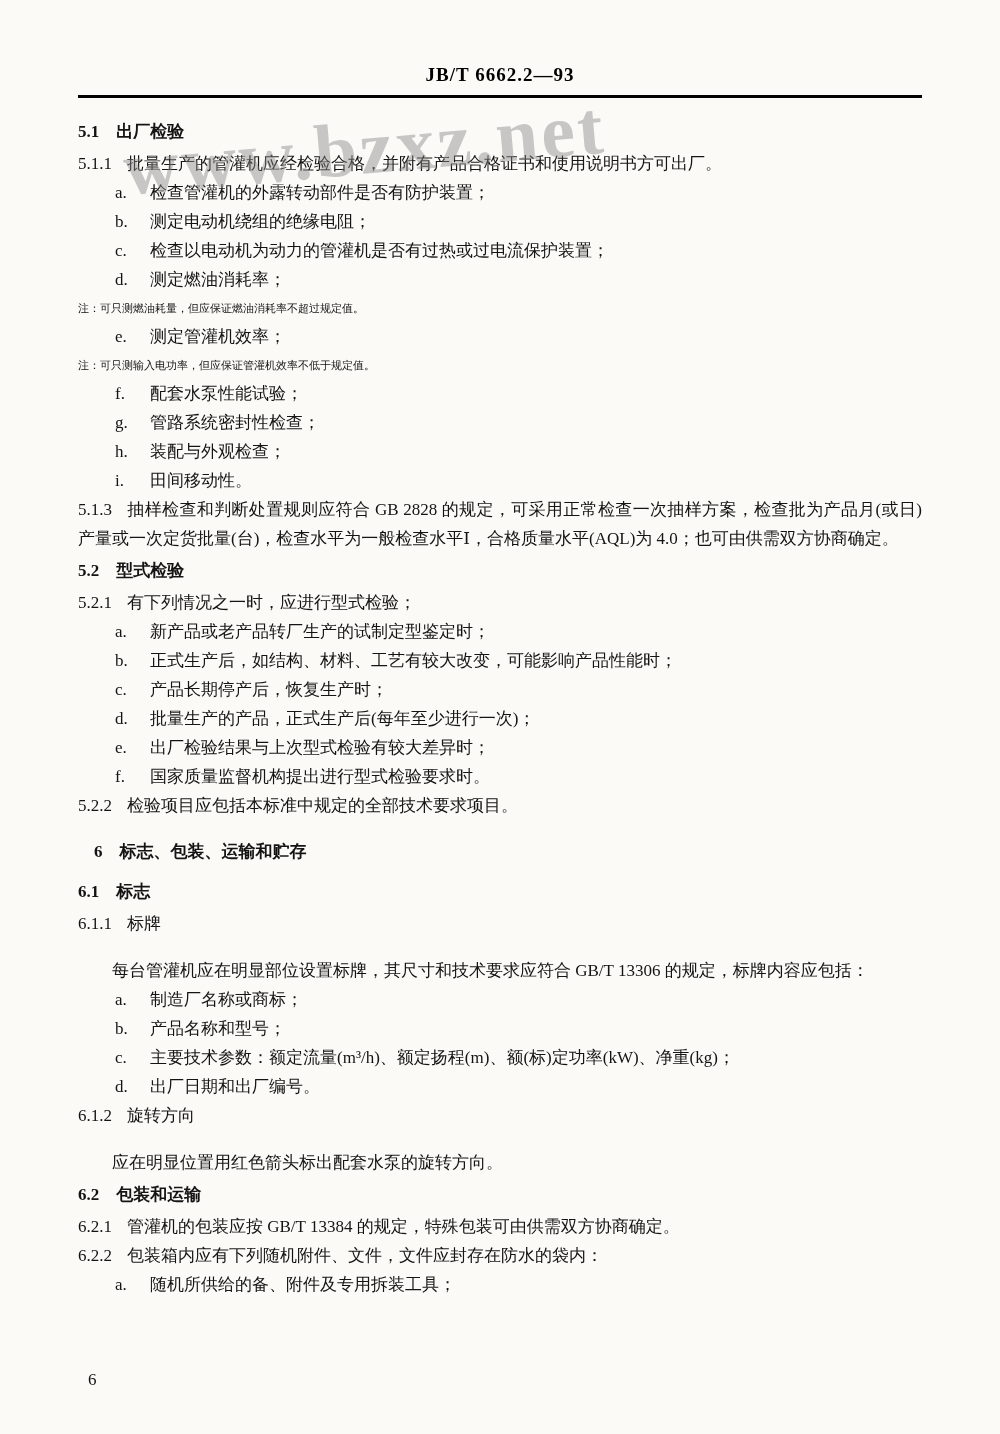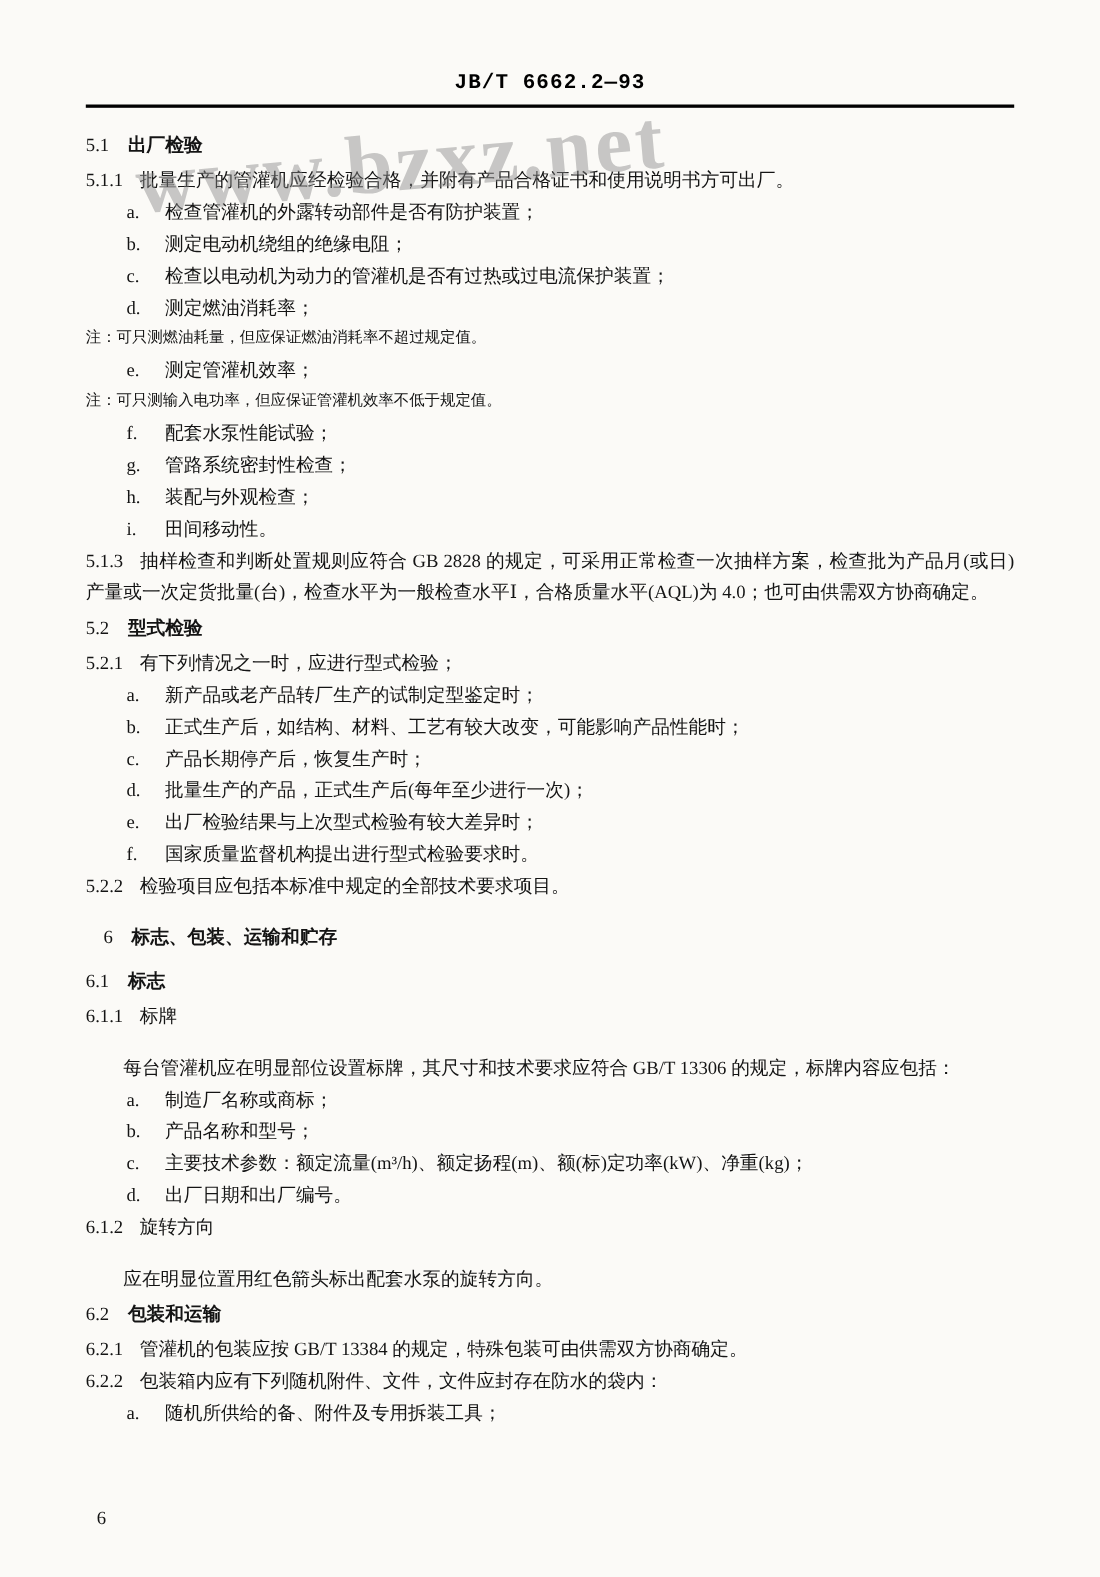--- a/index.html
+++ b/index.html
@@ -6,33 +6,33 @@
   body{
     width:1000px;height:1434px;
     background:#fbfaf7;
     color:#141414;
     font-family:"Liberation Serif","DejaVu Serif",serif;
     position:relative;overflow:hidden;
   }
   .page{position:absolute;inset:0;padding:0 78px;box-sizing:border-box;}
   .doc-header{
     text-align:center;font-weight:bold;font-size:19px;
-    letter-spacing:1px;padding-top:64px;color:#000;font-family:Liberation Mono, monospace;
+    letter-spacing:1px;padding-top:64px;color:#000;
   }
   .header-rule{height:3px;background:#000;margin-top:9px;}
   .document-body{padding-top:16px;font-size:17px;line-height:29px;}
   .line{margin:0;}
   .heading{font-weight:bold;margin:3px 0;}
   .chapter{font-weight:bold;margin:17px 0 11px 16px;}
-  .heading .num,.chapter .num{margin-right:17px;font-weight:normal;}
+  .heading .num,.chapter .num{margin-right:17px;font-weight:bold;}
   .clause{text-align:justify;}
   .clause .num{font-weight:normal;margin-right:15px;}
   .list{padding-left:37px;}
   .list .marker{display:inline-block;width:35px;}
-  .note{font-size:14px;line-height:28px;}
+  .note{font-size:11px;line-height:28px;}
   .para{text-indent:2em;text-align:justify;margin-top:18px;}
   .watermark{
     position:absolute;top:126px;left:120px;
     font-size:76px;font-weight:bold;letter-spacing:3px;
     color:rgba(135,135,135,0.45);
     transform:rotate(-5deg);transform-origin:left top;
     font-family:"Liberation Serif","DejaVu Serif",serif;
     pointer-events:none;white-space:nowrap;z-index:5;
   }
   .page-number{position:absolute;left:88px;bottom:44px;font-size:17px;}

